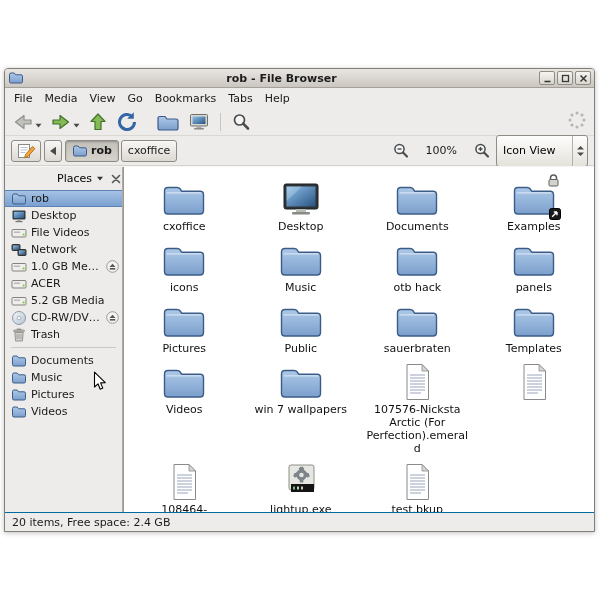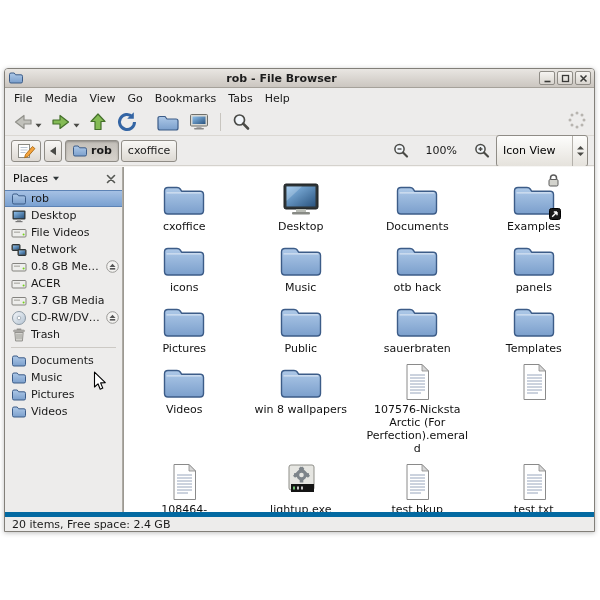--- a/index.html
+++ b/index.html
@@ -50,21 +50,21 @@
   .combo .ctext { flex:1; padding-left:6px; white-space:nowrap; overflow:hidden; }
   .combo .carrows { width:15px; height:100%; border-left:1px solid #b4b1ab;
            display:flex; align-items:center; justify-content:center; }
 
   .content { flex:1; display:flex; min-height:0; border-top:1px solid #f7f6f4; }
   .sidebar { width:118px; flex:0 0 118px; background:#edeceb;
              border-right:1px solid #aeaba4; display:flex; flex-direction:column; }
   .side-head { height:23px; flex:0 0 23px; display:flex; align-items:center;
                padding:2px 3px; gap:2px; }
   .places-btn { flex:1; height:19px; display:flex; align-items:center; gap:4px;
-                font-size:11px; padding:0 5px; border-radius:2px; }
+                font-size:11px; padding:0 5px; border-radius:2px;margin-left:44px; }
   .side-close { width:17px; height:17px; display:flex; align-items:center;
                 justify-content:center; border-radius:2px; }
   .srow { height:17px; flex:0 0 17px; display:flex; align-items:center; gap:4px;
           padding:0 3px 0 6px; font-size:11px; color:#1a1a1a;
           white-space:nowrap; overflow:hidden; }
   .srow .slabel { flex:1; overflow:hidden; text-overflow:ellipsis; }
   .srow.sel { background:linear-gradient(#a6c1e4,#7aa1d1);
               border-top:1px solid #5d83b5; border-bottom:1px solid #5d83b5; }
   .srow .sicon { display:flex; width:16px; flex:0 0 16px; }
   .eject { display:flex; }
@@ -74,21 +74,21 @@
            padding:12px 2px 0 2px; display:grid; grid-template-columns:repeat(4,1fr);
            align-content:start; justify-items:center; row-gap:6px; }
   .file { width:110px; display:flex; flex-direction:column; align-items:center; }
   .ficon { position:relative; width:48px; height:40px; }
   .flabel { margin-top:2px; font-size:11px; line-height:1.18; text-align:center;
             max-width:106px; color:#111; word-wrap:break-word; overflow-wrap:break-word; }
   .emb { position:absolute; display:flex; }
   .emb-lock { top:-6px; right:-3px; }
   .emb-link { bottom:-1px; right:-3px; }
 
-  .statusbar { height:19px; flex:0 0 19px; border-top:5px solid #0369a1;
+  .statusbar { height:19px; flex:0 0 19px; border-top:1px solid #0369a1;
                display:flex; align-items:center; padding:0 7px; font-size:11px;
                color:#1a1a1a; background:#edeceb; }
 
   .cursor { position:absolute; left:93px; top:371px; z-index:50; }
 </style>
 </head>
 <body>
 
 <svg width="0" height="0" style="position:absolute" aria-hidden="true">
   <defs>
@@ -346,21 +346,21 @@
               <span class="slabel">Network</span>
             </div>
             <div class="srow">
               <span class="sicon">
                 <svg width="16" height="16" viewBox="0 0 16 16">
                   <rect x="1" y="4.5" width="14" height="7.5" rx="1" fill="#eeeeec" stroke="#84837f"></rect>
                   <rect x="3" y="6.5" width="6" height="1.4" fill="#b5b4b0"></rect>
                   <circle cx="12.6" cy="9.6" r="1" fill="#73d216"></circle>
                 </svg>
               </span>
-              <span class="slabel">0.8 GB Media</span>
+              <span class="slabel">1.0 GB Media</span>
               <span class="eject">
                 <svg width="13" height="13" viewBox="0 0 13 13">
                   <circle cx="6.5" cy="6.5" r="5.8" fill="#f4f3f1" stroke="#9a9996"></circle>
                   <path d="M3.5 7 L6.5 3.8 L9.5 7 Z" fill="#555"></path>
                   <rect x="3.8" y="8" width="5.4" height="1.6" fill="#555"></rect>
                 </svg>
               </span>
             </div>
             <div class="srow">
               <span class="sicon">
@@ -373,21 +373,21 @@
               <span class="slabel">ACER</span>
             </div>
             <div class="srow">
               <span class="sicon">
                 <svg width="16" height="16" viewBox="0 0 16 16">
                   <rect x="1" y="4.5" width="14" height="7.5" rx="1" fill="#eeeeec" stroke="#84837f"></rect>
                   <rect x="3" y="6.5" width="6" height="1.4" fill="#b5b4b0"></rect>
                   <circle cx="12.6" cy="9.6" r="1" fill="#73d216"></circle>
                 </svg>
               </span>
-              <span class="slabel">3.7 GB Media</span>
+              <span class="slabel">5.2 GB Media</span>
             </div>
             <div class="srow">
               <span class="sicon">
                 <svg width="16" height="16" viewBox="0 0 16 16">
                   <circle cx="8" cy="8" r="6.5" fill="url(#gcd)" stroke="#8d9aa5"></circle>
                   <circle cx="8" cy="8" r="1.8" fill="#ffffff" stroke="#aab4bd"></circle>
                 </svg>
               </span>
               <span class="slabel">CD-RW/DVD-...</span>
               <span class="eject">
@@ -547,21 +547,21 @@
                 <path d="M4.5 12 Q4.5 8.5 8 8.5 L17 8.5 Q19.2 8.5 20.2 10 L21.6 12.2 L40 12.2 Q43.5 12.2 43.5 15.5 L43.5 31.5 Q43.5 35 40 35 L8 35 Q4.5 35 4.5 31.5 Z" fill="url(#gf)" stroke="#3c5c88" stroke-width="1.4" stroke-linejoin="round"></path>
                 <path d="M6.5 13.8 H41.5" stroke="#ffffff" stroke-opacity="0.55" stroke-width="1.3"></path>
               </svg></div>
             <div class="flabel">Videos</div>
           </div>
           <div class="file">
             <div class="ficon"><svg width="48" height="40" viewBox="0 0 48 40">
                 <path d="M4.5 12 Q4.5 8.5 8 8.5 L17 8.5 Q19.2 8.5 20.2 10 L21.6 12.2 L40 12.2 Q43.5 12.2 43.5 15.5 L43.5 31.5 Q43.5 35 40 35 L8 35 Q4.5 35 4.5 31.5 Z" fill="url(#gf)" stroke="#3c5c88" stroke-width="1.4" stroke-linejoin="round"></path>
                 <path d="M6.5 13.8 H41.5" stroke="#ffffff" stroke-opacity="0.55" stroke-width="1.3"></path>
               </svg></div>
-            <div class="flabel">win 8 wallpapers</div>
+            <div class="flabel">win 7 wallpapers</div>
           </div>
           <div class="file">
             <div class="ficon"><svg width="48" height="40" viewBox="0 0 48 40">
                 <path d="M14 2.5 H29 L35.5 9 V37.5 H14 Z" fill="#ffffff" stroke="#8a8a8a"></path>
                 <path d="M29 2.5 L35.5 9 H29 Z" fill="#d8d8d8" stroke="#8a8a8a" stroke-width="0.8"></path>
                 <g stroke="#98a6bd" stroke-width="1">
                   <path d="M17 13 H32"></path>
                   <path d="M17 16 H32"></path>
                   <path d="M17 19 H32"></path>
                   <path d="M17 22 H32"></path>
@@ -630,36 +630,20 @@
                   <path d="M17 16 H32"></path>
                   <path d="M17 19 H32"></path>
                   <path d="M17 22 H32"></path>
                   <path d="M17 25 H32"></path>
                   <path d="M17 28 H32"></path>
                   <path d="M17 31 H28"></path>
                 </g>
               </svg></div>
             <div class="flabel">test.bkup</div>
           </div>
-          <div class="file">
-            <div class="ficon"><svg width="48" height="40" viewBox="0 0 48 40">
-                <path d="M14 2.5 H29 L35.5 9 V37.5 H14 Z" fill="#ffffff" stroke="#8a8a8a"></path>
-                <path d="M29 2.5 L35.5 9 H29 Z" fill="#d8d8d8" stroke="#8a8a8a" stroke-width="0.8"></path>
-                <g stroke="#98a6bd" stroke-width="1">
-                  <path d="M17 13 H32"></path>
-                  <path d="M17 16 H32"></path>
-                  <path d="M17 19 H32"></path>
-                  <path d="M17 22 H32"></path>
-                  <path d="M17 25 H32"></path>
-                  <path d="M17 28 H32"></path>
-                  <path d="M17 31 H28"></path>
-                </g>
-              </svg></div>
-            <div class="flabel">test.txt</div>
-          </div>
         </div>
     </div>
 
     <div class="statusbar">
       <span>20 items, Free space: 2.4 GB</span>
     </div>
   </div>
 
   <svg class="cursor" width="14" height="20" viewBox="0 0 14 20">
     <path d="M1.5 1.2 L1.5 16 L5 12.8 L7.2 18.2 L9.8 17.1 L7.6 11.9 L12.3 11.6 Z" fill="#fff" stroke="#000" stroke-width="1.1" stroke-linejoin="round"></path>

